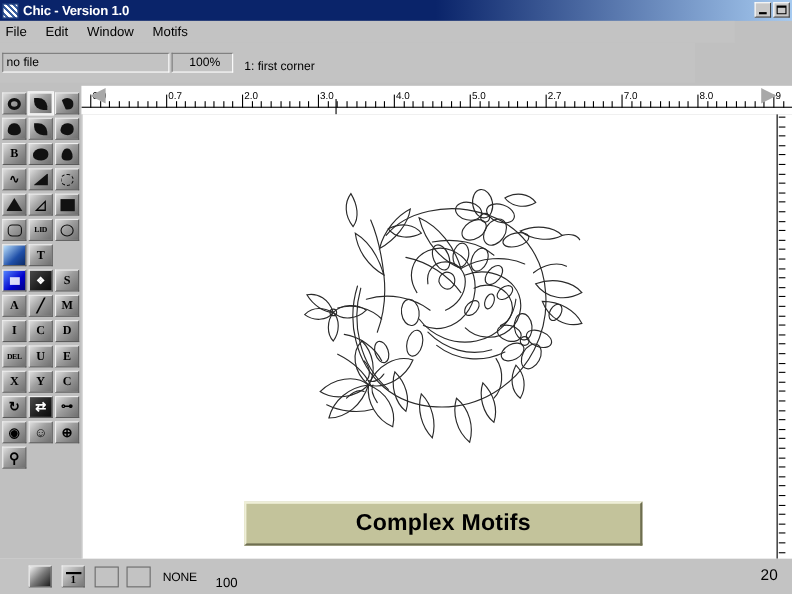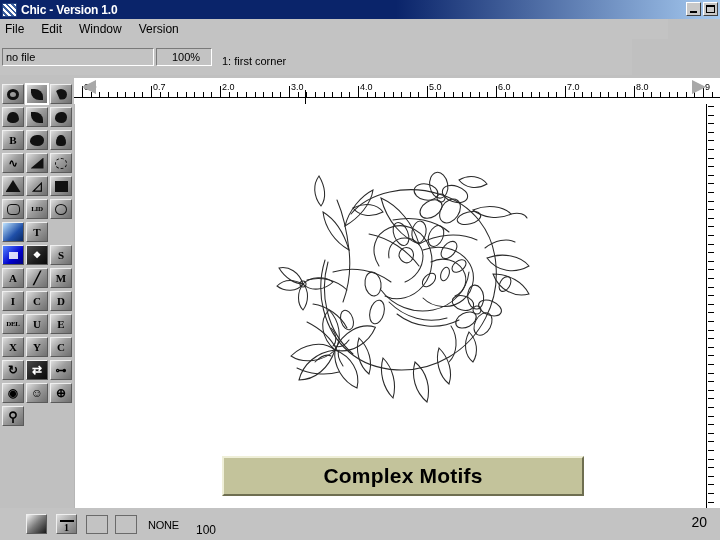--- a/index.html
+++ b/index.html
@@ -409,21 +409,21 @@
   <div id="title-buttons">
     <div class="titlebtn min"></div>
     <div class="titlebtn max"></div>
   </div>
 </div>
 
 <div id="menubar">
   <div class="menu-item">File</div>
   <div class="menu-item">Edit</div>
   <div class="menu-item">Window</div>
-  <div class="menu-item">Version</div>
+  <div class="menu-item">Motifs</div>
 </div>
 
 <div id="optbar">
   <div id="file-field" title="no file">no file</div>
   <div id="zoom-field">100%</div>
 </div>
 <div id="prompt-text">1: first corner</div>
 
 <div id="toolbox">
 
@@ -621,21 +621,21 @@
         <div class="hmaj" style="left: 353px;"></div>
         <div class="hlabel" style="left: 353px;">5.0</div>
         <div class="hmin" style="left: 361.625px;"></div>
         <div class="hmin" style="left: 370.25px;"></div>
         <div class="hmin" style="left: 378.875px;"></div>
         <div class="hmin" style="left: 387.5px;"></div>
         <div class="hmin" style="left: 396.125px;"></div>
         <div class="hmin" style="left: 404.75px;"></div>
         <div class="hmin" style="left: 413.375px;"></div>
         <div class="hmaj" style="left: 422px;"></div>
-        <div class="hlabel" style="left: 422px;">6.0</div>
+        <div class="hlabel" style="left: 422px;">2.7</div>
         <div class="hmin" style="left: 430.625px;"></div>
         <div class="hmin" style="left: 439.25px;"></div>
         <div class="hmin" style="left: 447.875px;"></div>
         <div class="hmin" style="left: 456.5px;"></div>
         <div class="hmin" style="left: 465.125px;"></div>
         <div class="hmin" style="left: 473.75px;"></div>
         <div class="hmin" style="left: 482.375px;"></div>
         <div class="hmaj" style="left: 491px;"></div>
         <div class="hlabel" style="left: 491px;">7.0</div>
         <div class="hmin" style="left: 499.625px;"></div>

